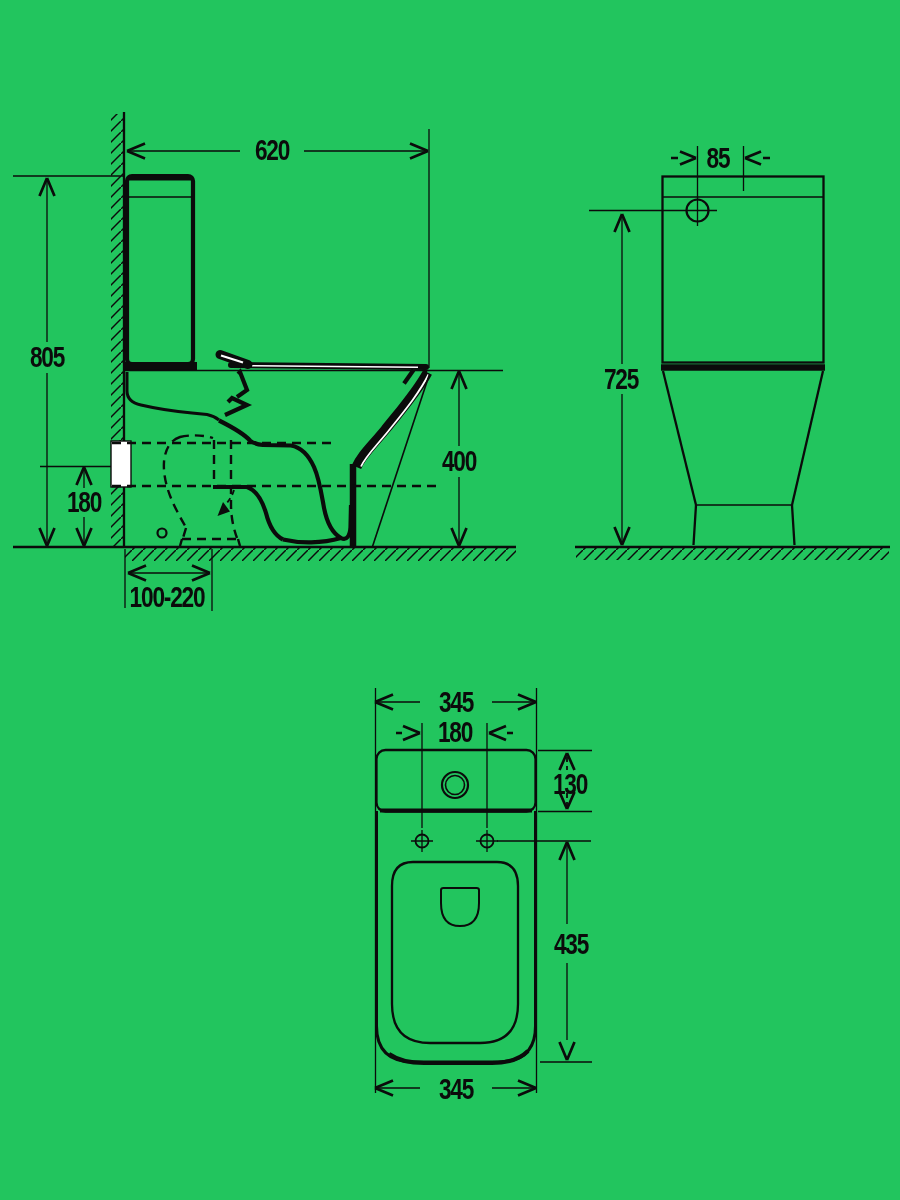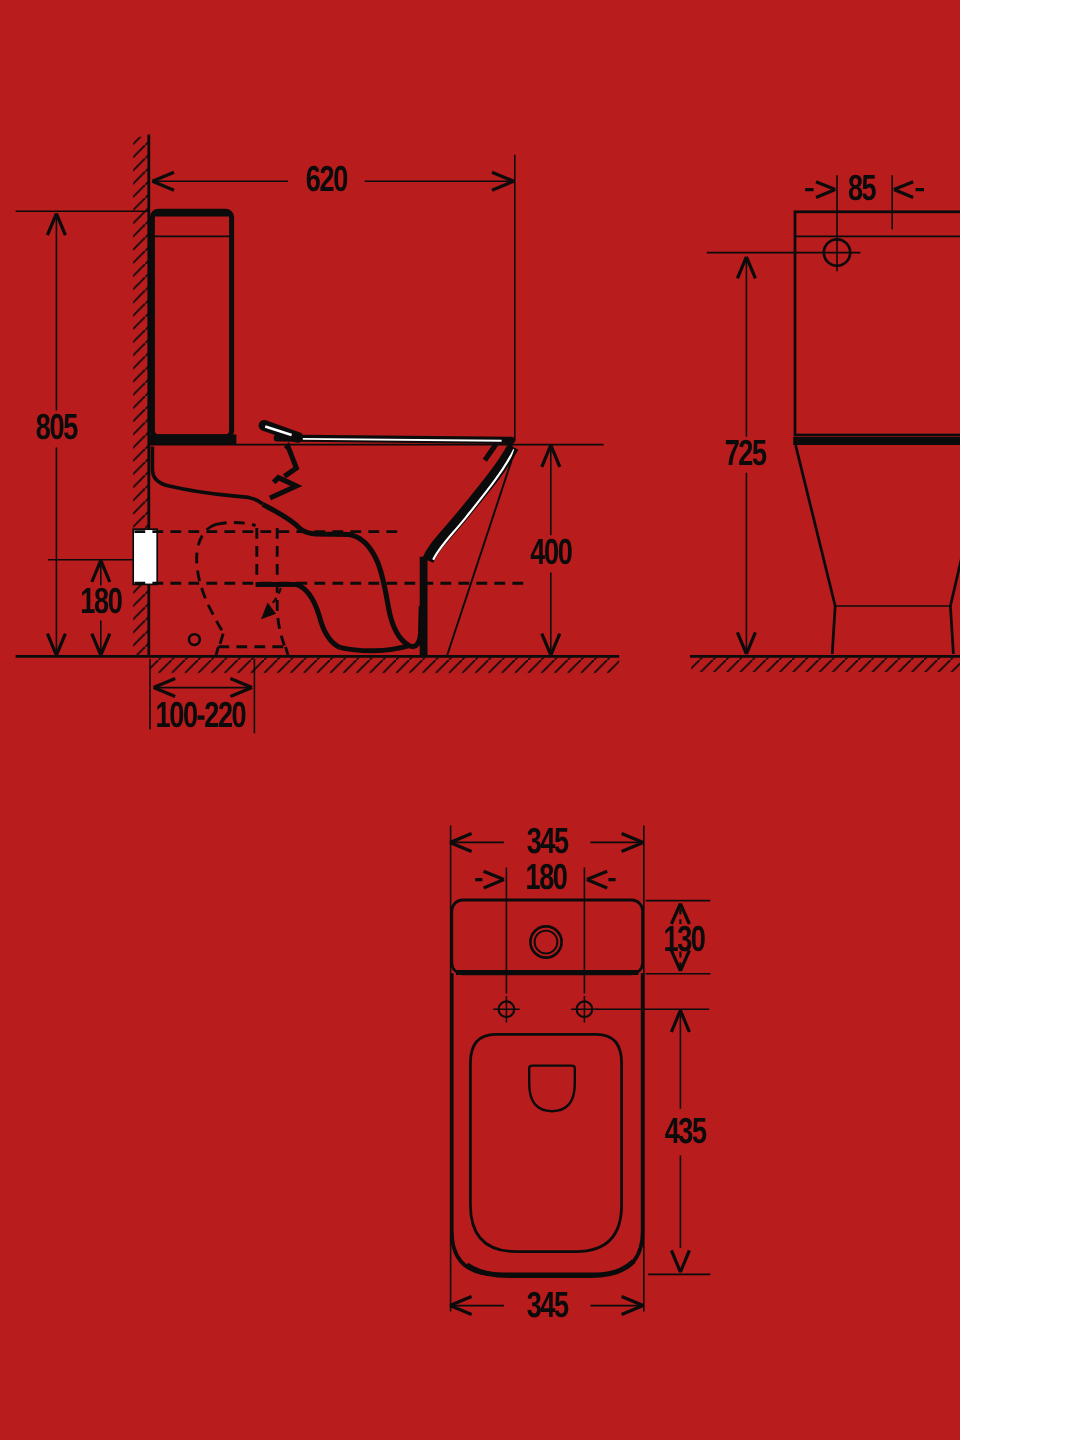--- a/index.html
+++ b/index.html
@@ -1,16 +1,16 @@
 <!DOCTYPE html>
 <html><head>
 <meta charset="utf-8">
 <style>
   html,body{margin:0;padding:0;background:#ffffff;}
-  .page{position:relative;width:800px;height:1200px;background:#b91c1c;overflow:hidden;
+  .page{position:relative;width:900px;height:1200px;background:#22c55e;overflow:hidden;
         font-family:"Liberation Sans",sans-serif;}
   svg{position:absolute;left:0;top:0;}
   svg *{vector-effect:none;}
   .ln{fill:none;stroke:#0b0b0b;}
   .w1{stroke-width:1.3;}
   .w15{stroke-width:1.6;}
   .w2{stroke-width:2.3;}
   .w3{stroke-width:3;}
   .w4{stroke-width:4.2;}
   .w5{stroke-width:5;}

